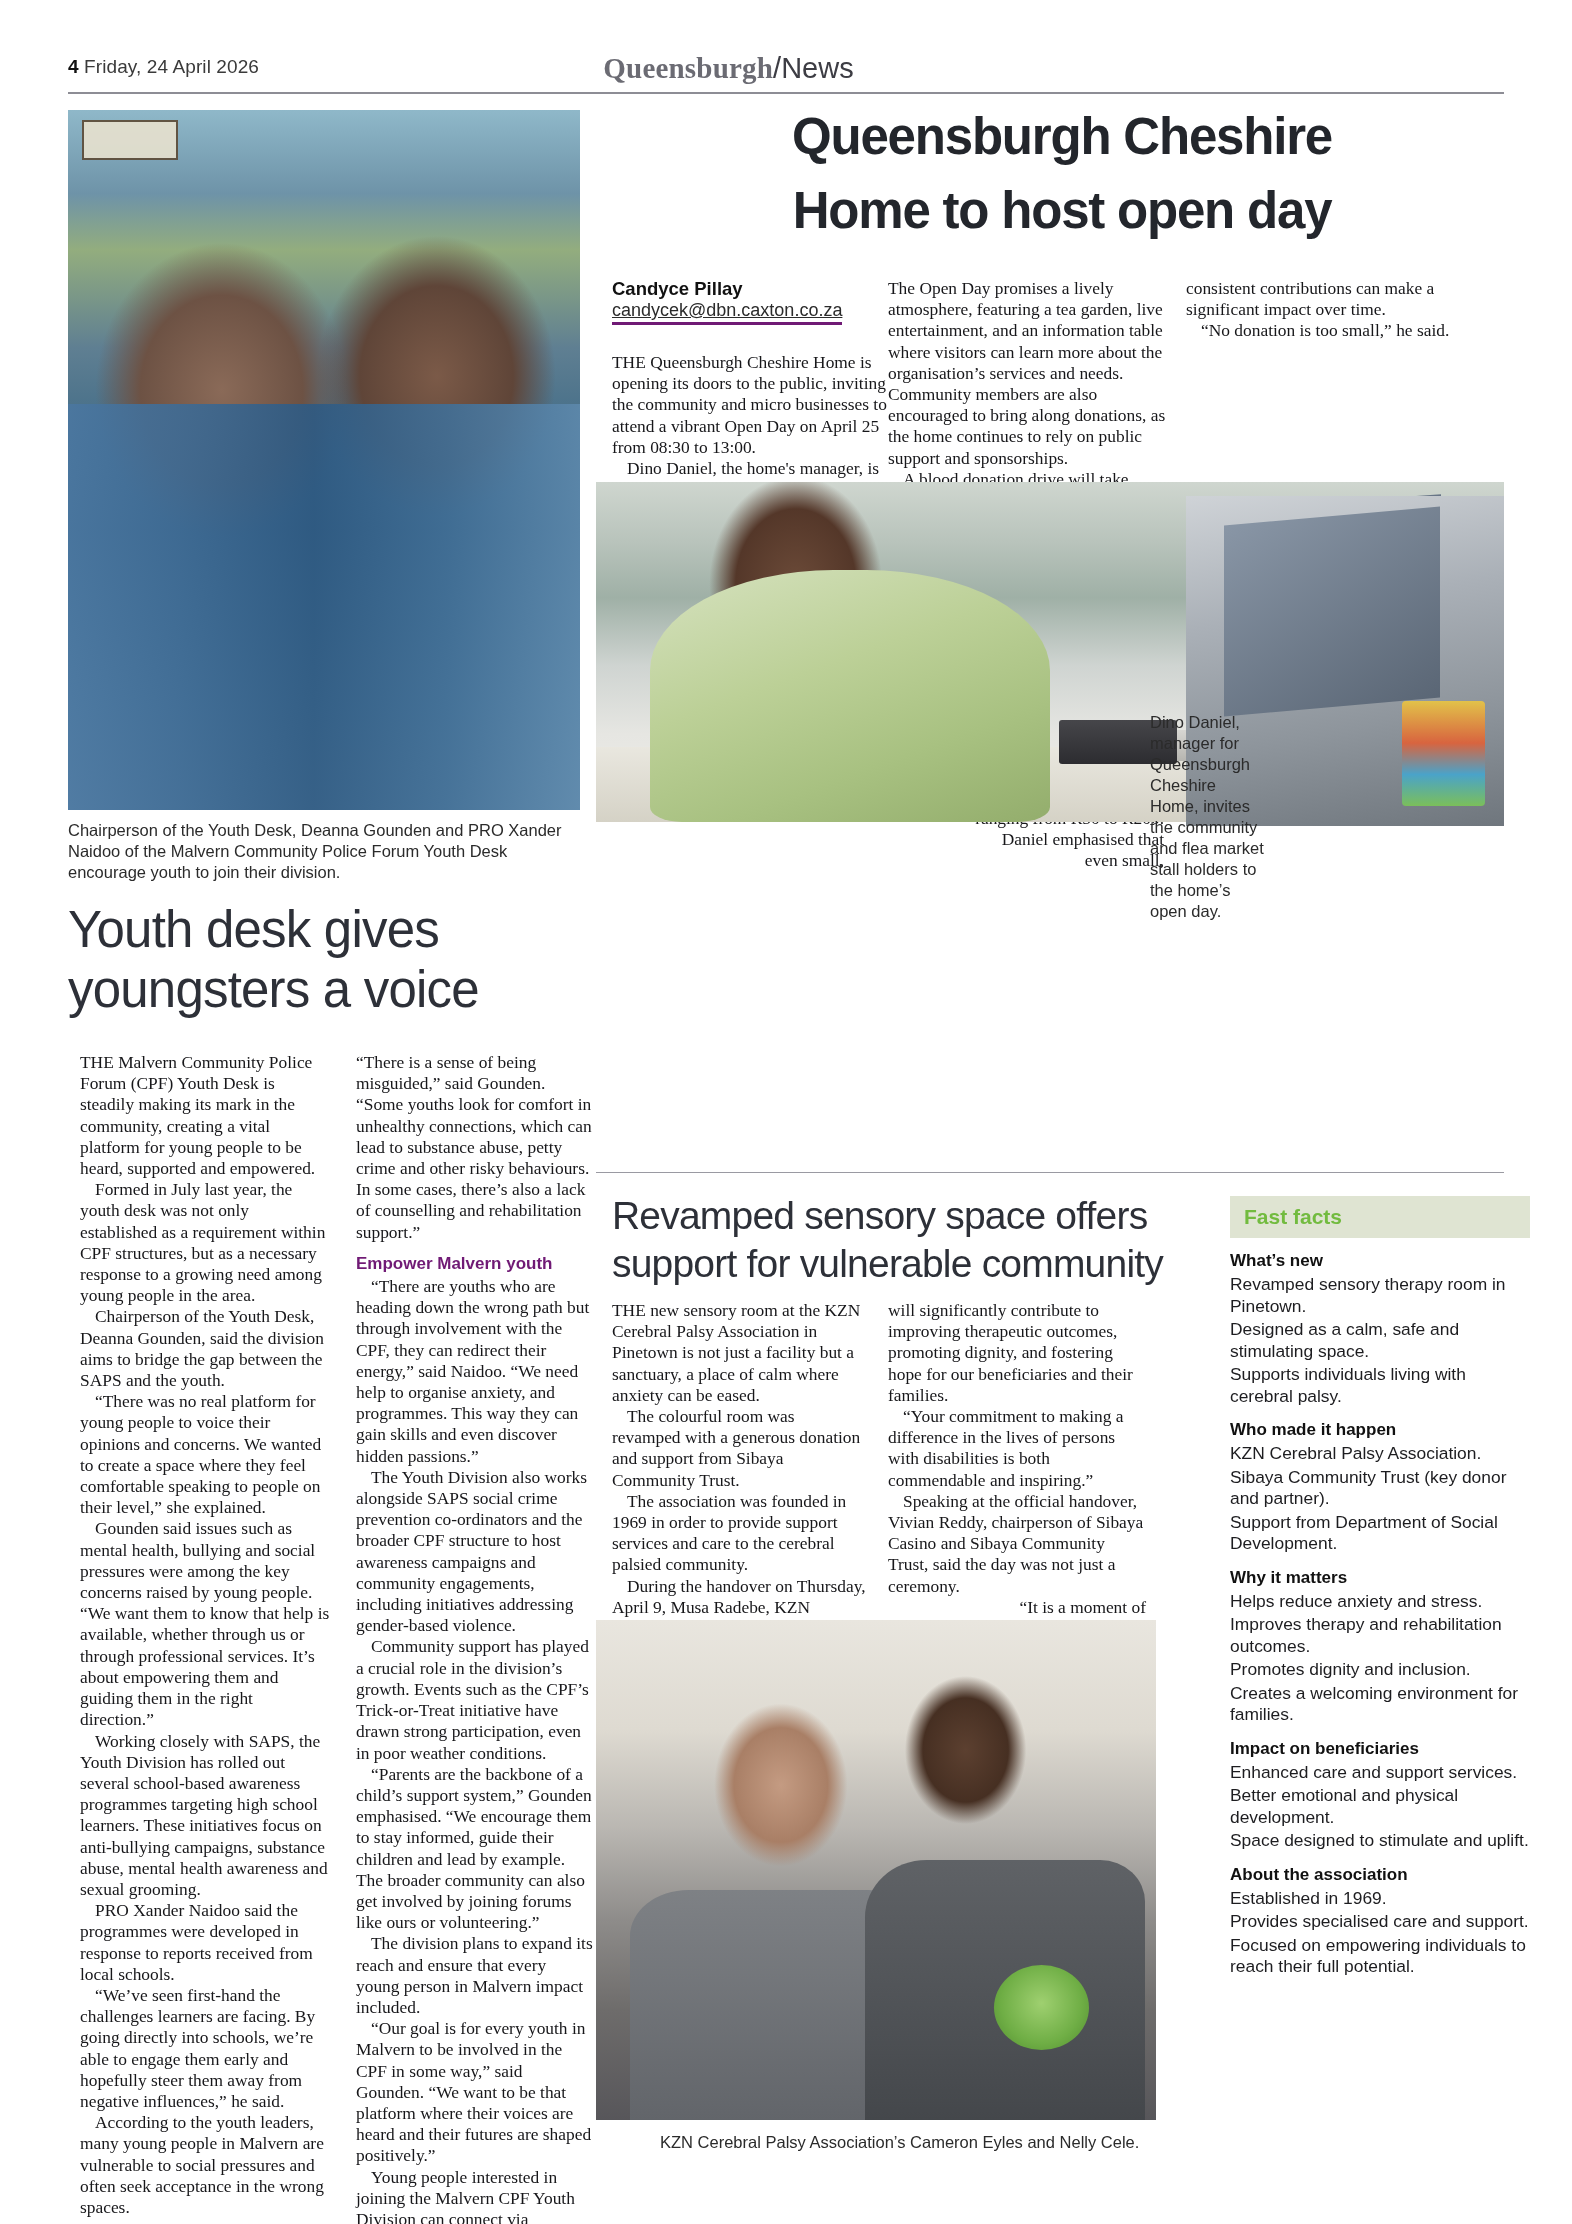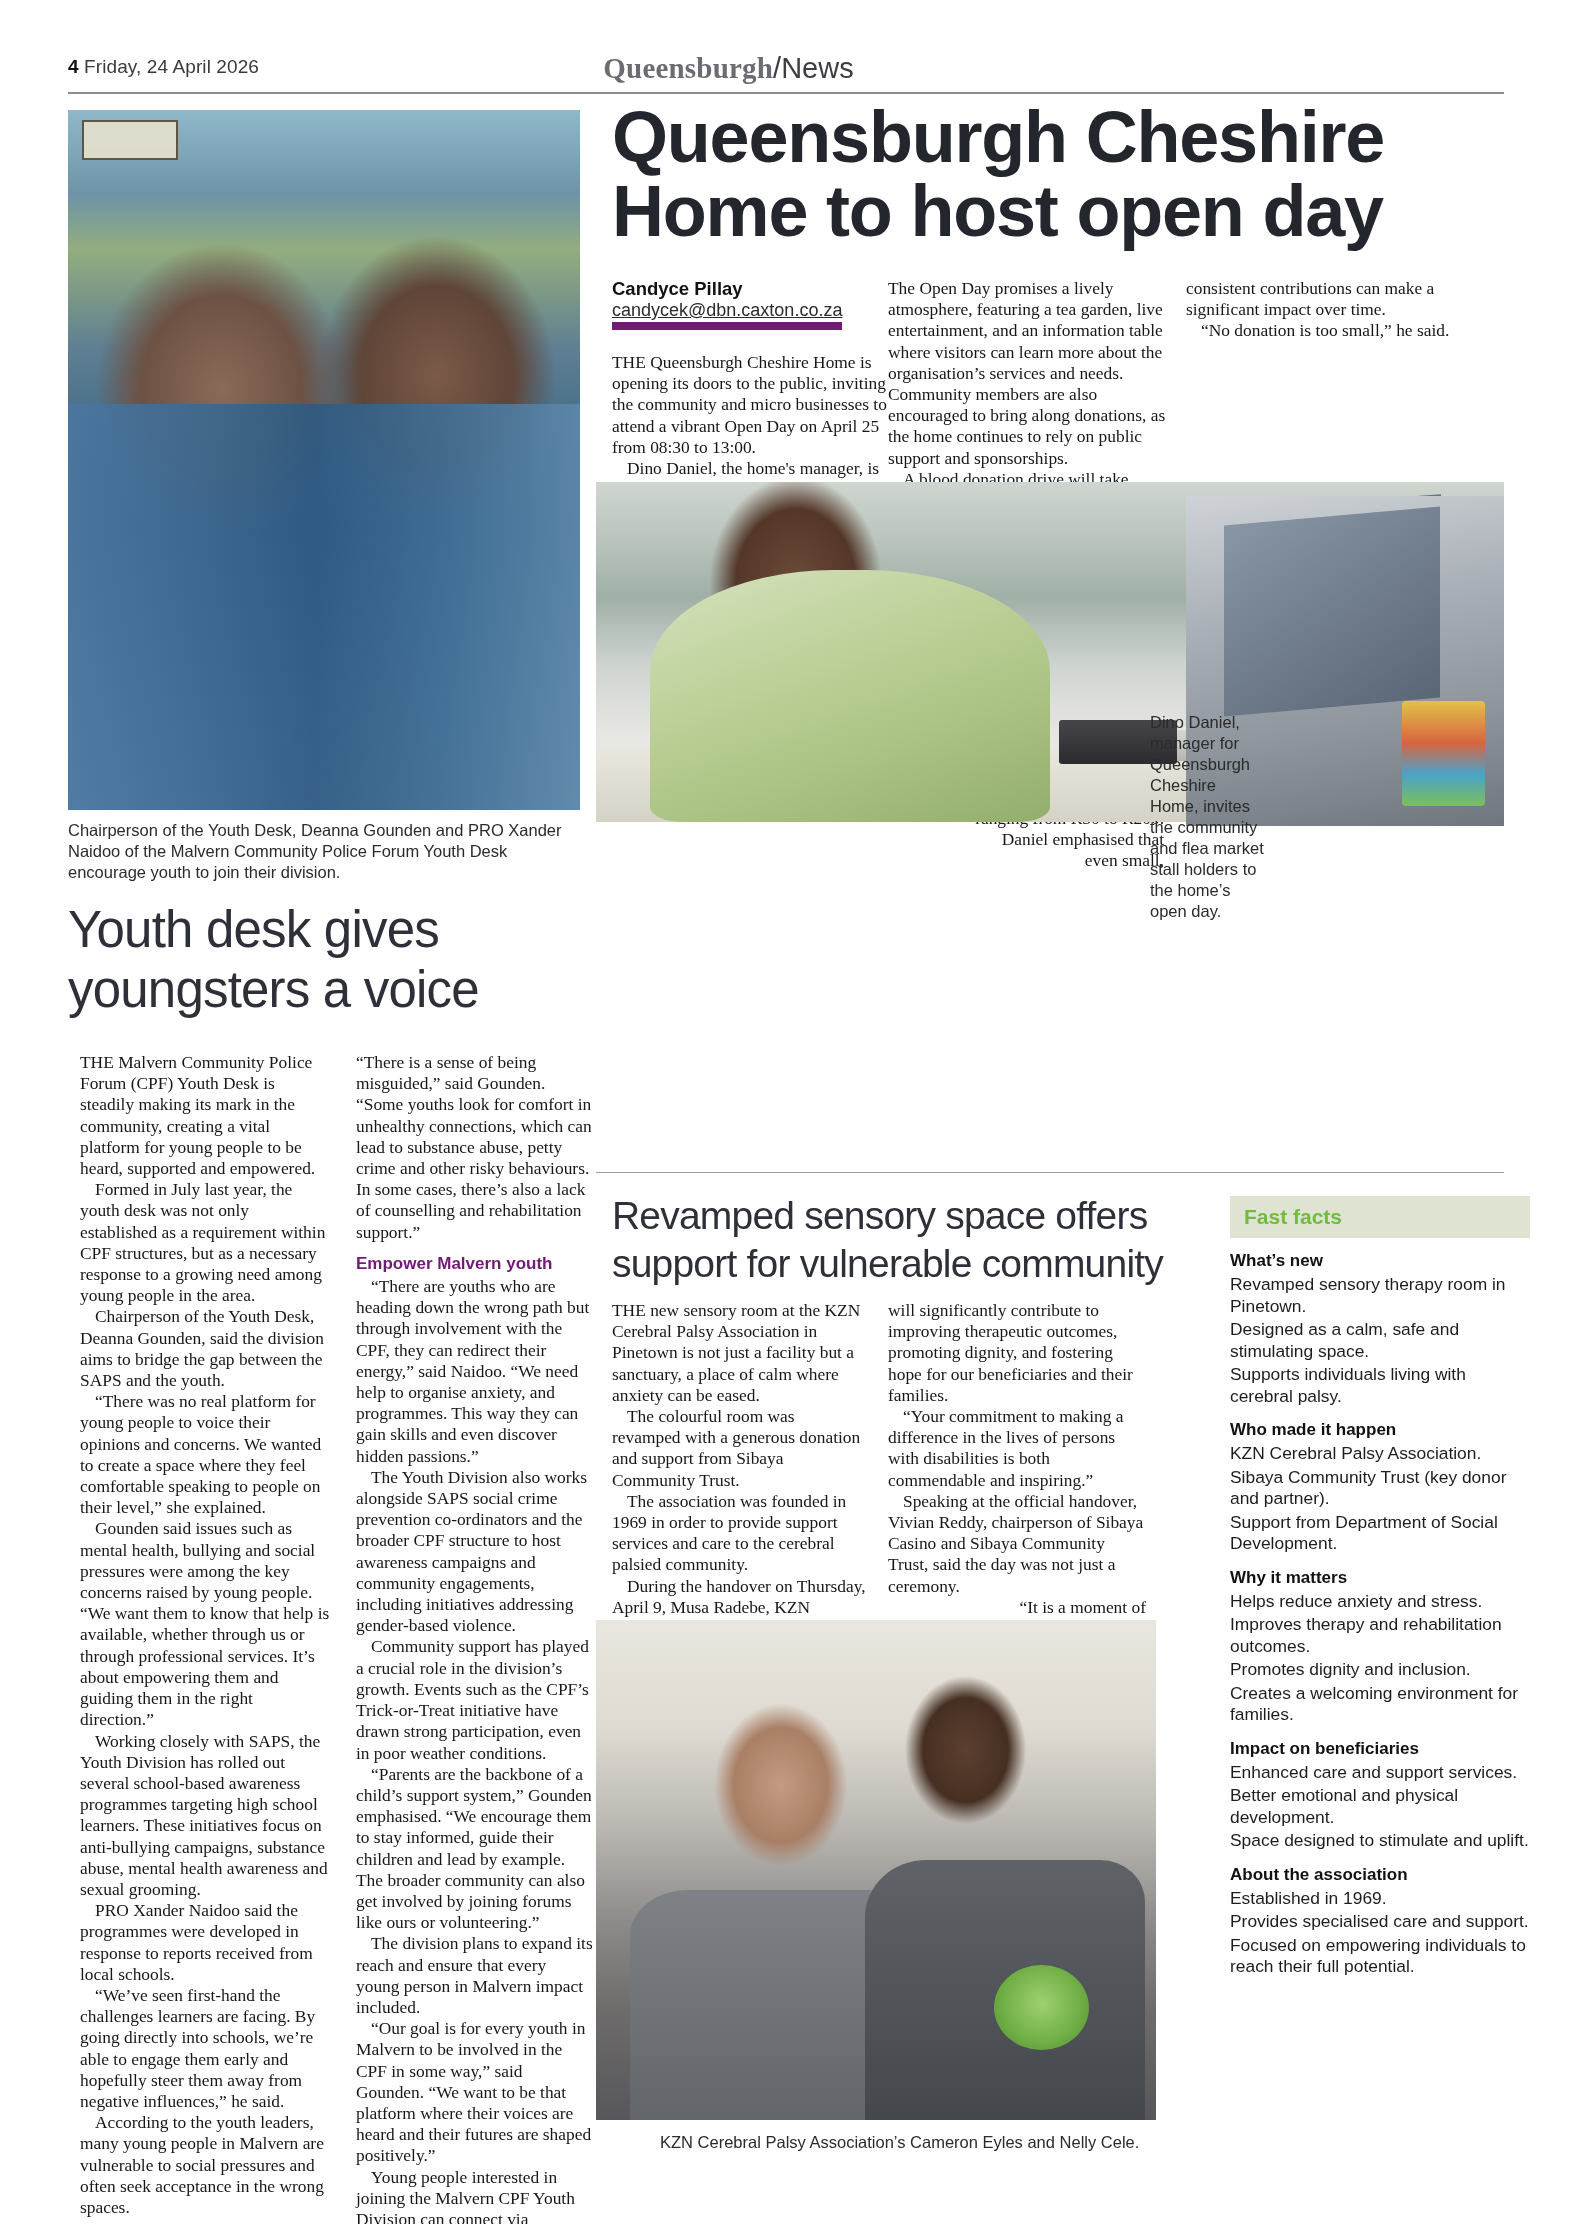--- a/index.html
+++ b/index.html
@@ -99,21 +99,21 @@
               letter-spacing:-0.8px; }
   .body-col { font-family:"Liberation Serif", serif; font-size:17.4px; line-height:21.2px;
               color:#17171a; text-align:left; }
   .body-col p { margin:0; text-indent:15px; }
   .body-col p.first { text-indent:0; }
   .subhead { font-family:"Liberation Sans", sans-serif; font-weight:bold; font-size:17px;
              color:#701a75; margin:10px 0 2px 0; }
 
   .byline-name { font-family:"Liberation Sans", sans-serif; font-weight:bold; font-size:18.5px; color:#111; }
   .byline-mail { font-family:"Liberation Sans", sans-serif; font-size:18px; color:#2b2b2b;
-                 border-bottom:8px solid #701a75; display:inline-block; padding-bottom:1px; }
+                 border-bottom:3px solid #701a75; display:inline-block; padding-bottom:1px; }
 
   .don-h { font-family:"Liberation Sans", sans-serif; font-weight:bold; font-size:22px; color:#1b2f73; }
   .don-b { font-family:"Liberation Sans", sans-serif; font-size:17.6px; line-height:22px; color:#1d1d20; }
 
   .ff-bar { background:#dfe4d2; padding:9px 14px; }
   .ff-bar span { font-family:"Liberation Sans", sans-serif; font-weight:bold; font-size:21px; color:#72bb3f; }
   .ff-h { font-family:"Liberation Sans", sans-serif; font-weight:bold; font-size:17px; color:#111;
           margin:13px 0 3px 0; }
   .ff-p { font-family:"Liberation Sans", sans-serif; font-size:17.4px; line-height:21.5px; color:#1d1d20;
           margin:0 0 2px 0; }
@@ -131,21 +131,21 @@
   </div>
   <div class="masthead">
     <span class="mh-q">Queensburgh</span><span class="mh-n">/News</span>
   </div>
   <div class="rule-top"></div>
 
   <div class="photo ph1">
     <div class="sign"></div>
   </div>
 
-  <div class="hl-black" style="position:absolute;left:612px;top:100px;width:900px;font-size:72px;line-height:74px;">
+  <div class="hl-black" style="position:absolute;left:612px;top:100px;width:900px;font-size:51px;line-height:74px;text-align:center;">
     <div>Queensburgh Cheshire</div>
     <div>Home to host open day</div>
   </div>
 
   <div style="position:absolute;left:612px;top:278px;width:290px;">
     <div class="byline-name">Candyce Pillay</div>
     <a class="byline-mail" href="#">candycek@dbn.caxton.co.za</a>
   </div>
 
   <div class="body-col" style="position:absolute;left:612px;top:352px;width:276px;height:460px;">

